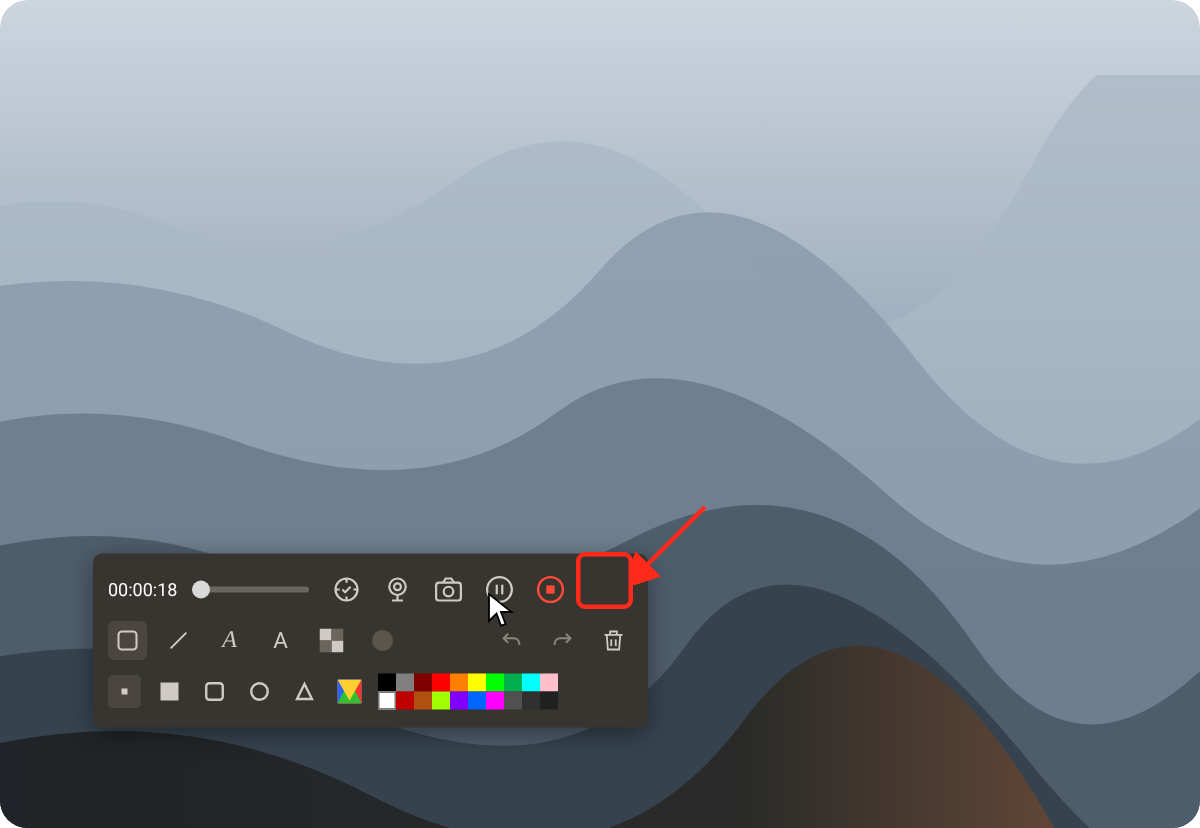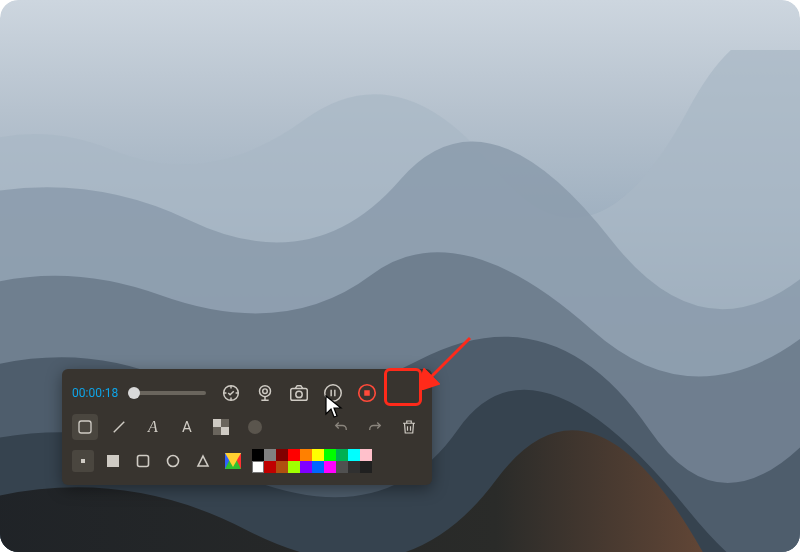--- a/index.html
+++ b/index.html
@@ -47,21 +47,21 @@
   .row {
     display: flex;
     align-items: center;
     gap: 8px;
     min-height: 32px;
   }
   .row1 { margin-bottom: 2px; }
   .row2 { margin-bottom: 2px; }
   .timer {
     font-size: 12px;
-    color: #0ea5e9;
+    color: #ffffff;
     font-variant-numeric: tabular-nums;
     margin-right: 2px;
   }
   .track {
     position: relative;
     width: 78px;
     height: 4px;
     background: #6a655d;
     border-radius: 2px;
     margin-right: 4px;

